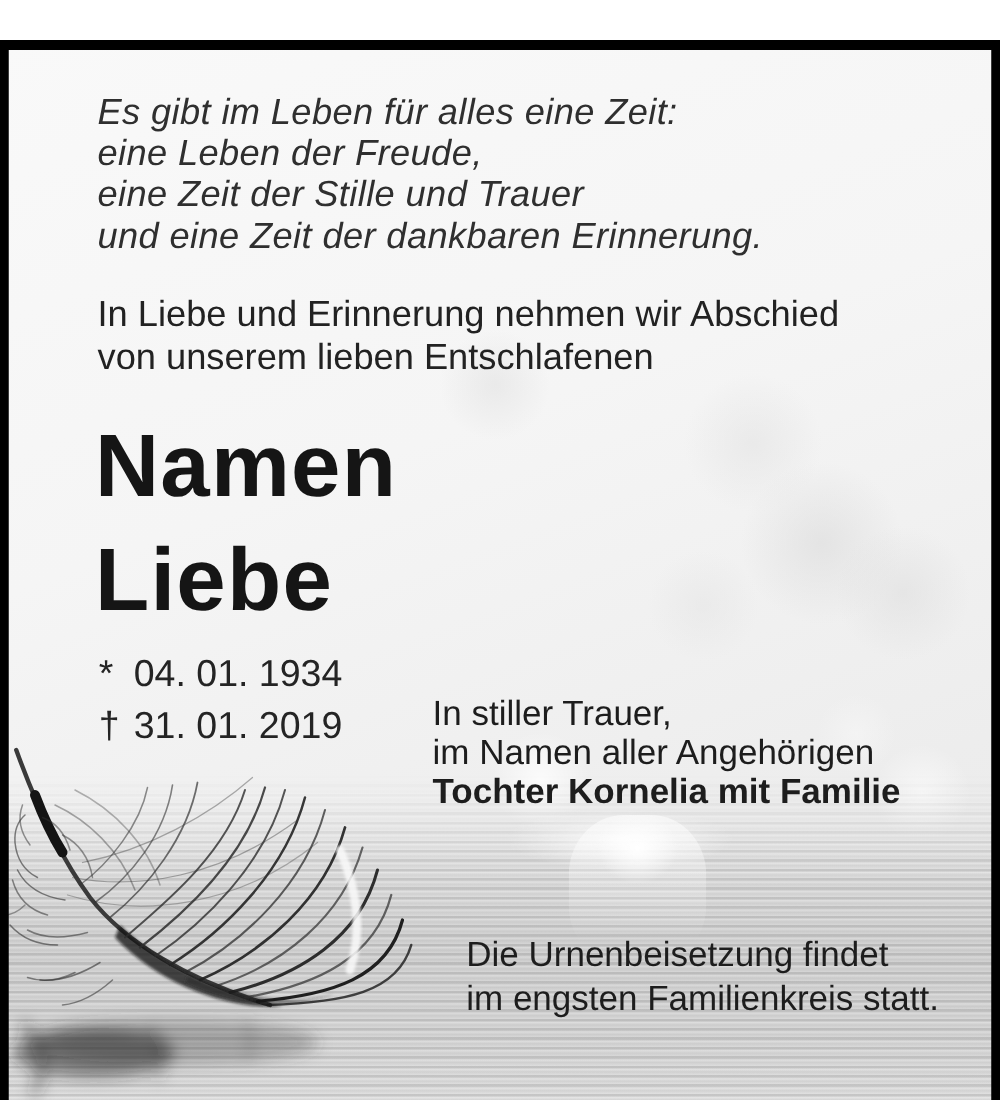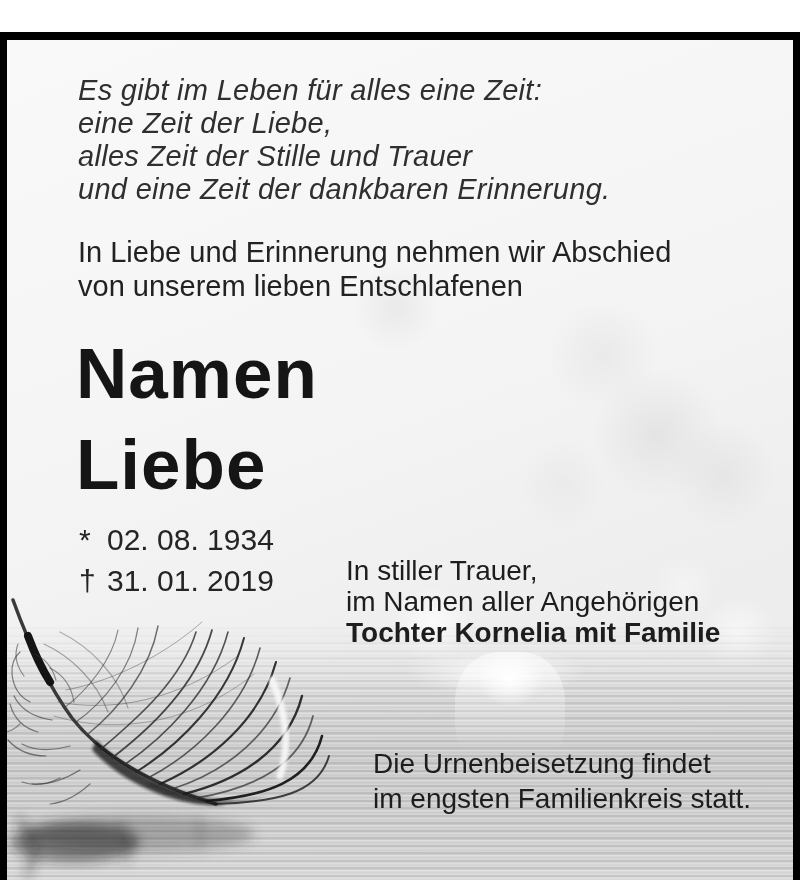--- a/index.html
+++ b/index.html
@@ -128,37 +128,37 @@
       <path d="M50 84 q 20 10 24 34" opacity="0.5"></path>
       <path d="M20 140 q -10 10 -22 8" opacity="0.45"></path>
       <path d="M90 200 q -20 18 -40 20" opacity="0.55"></path>
       <path d="M44 60 C 70 72, 96 96, 108 128" opacity="0.4"></path>
       <path d="M60 48 C 92 64, 118 92, 128 124" opacity="0.35"></path>
     </g>
   </svg>
 
   <div class="txt poem">
     <div>Es gibt im Leben für alles eine Zeit:</div>
-    <div>eine Zeit der Liebe,</div>
-    <div>alles Zeit der Stille und Trauer</div>
+    <div>eine Leben der Freude,</div>
+    <div>eine Zeit der Stille und Trauer</div>
     <div>und eine Zeit der dankbaren Erinnerung.</div>
   </div>
 
   <div class="txt farewell">
     <div>In Liebe und Erinnerung nehmen wir Abschied</div>
     <div>von unserem lieben Entschlafenen</div>
   </div>
 
   <div class="txt name">
     <div>Namen</div>
     <div>Liebe</div>
   </div>
 
   <div class="txt dates">
-    <div><span class="sym">*</span><span>02. 08. 1934</span></div>
+    <div><span class="sym">*</span><span>04. 01. 1934</span></div>
     <div><span class="sym">†</span><span>31. 01. 2019</span></div>
   </div>
 
   <div class="txt mourning">
     <div>In stiller Trauer,</div>
     <div>im Namen aller Angehörigen</div>
     <div class="bold">Tochter Kornelia mit Familie</div>
   </div>
 
   <div class="txt funeral">

